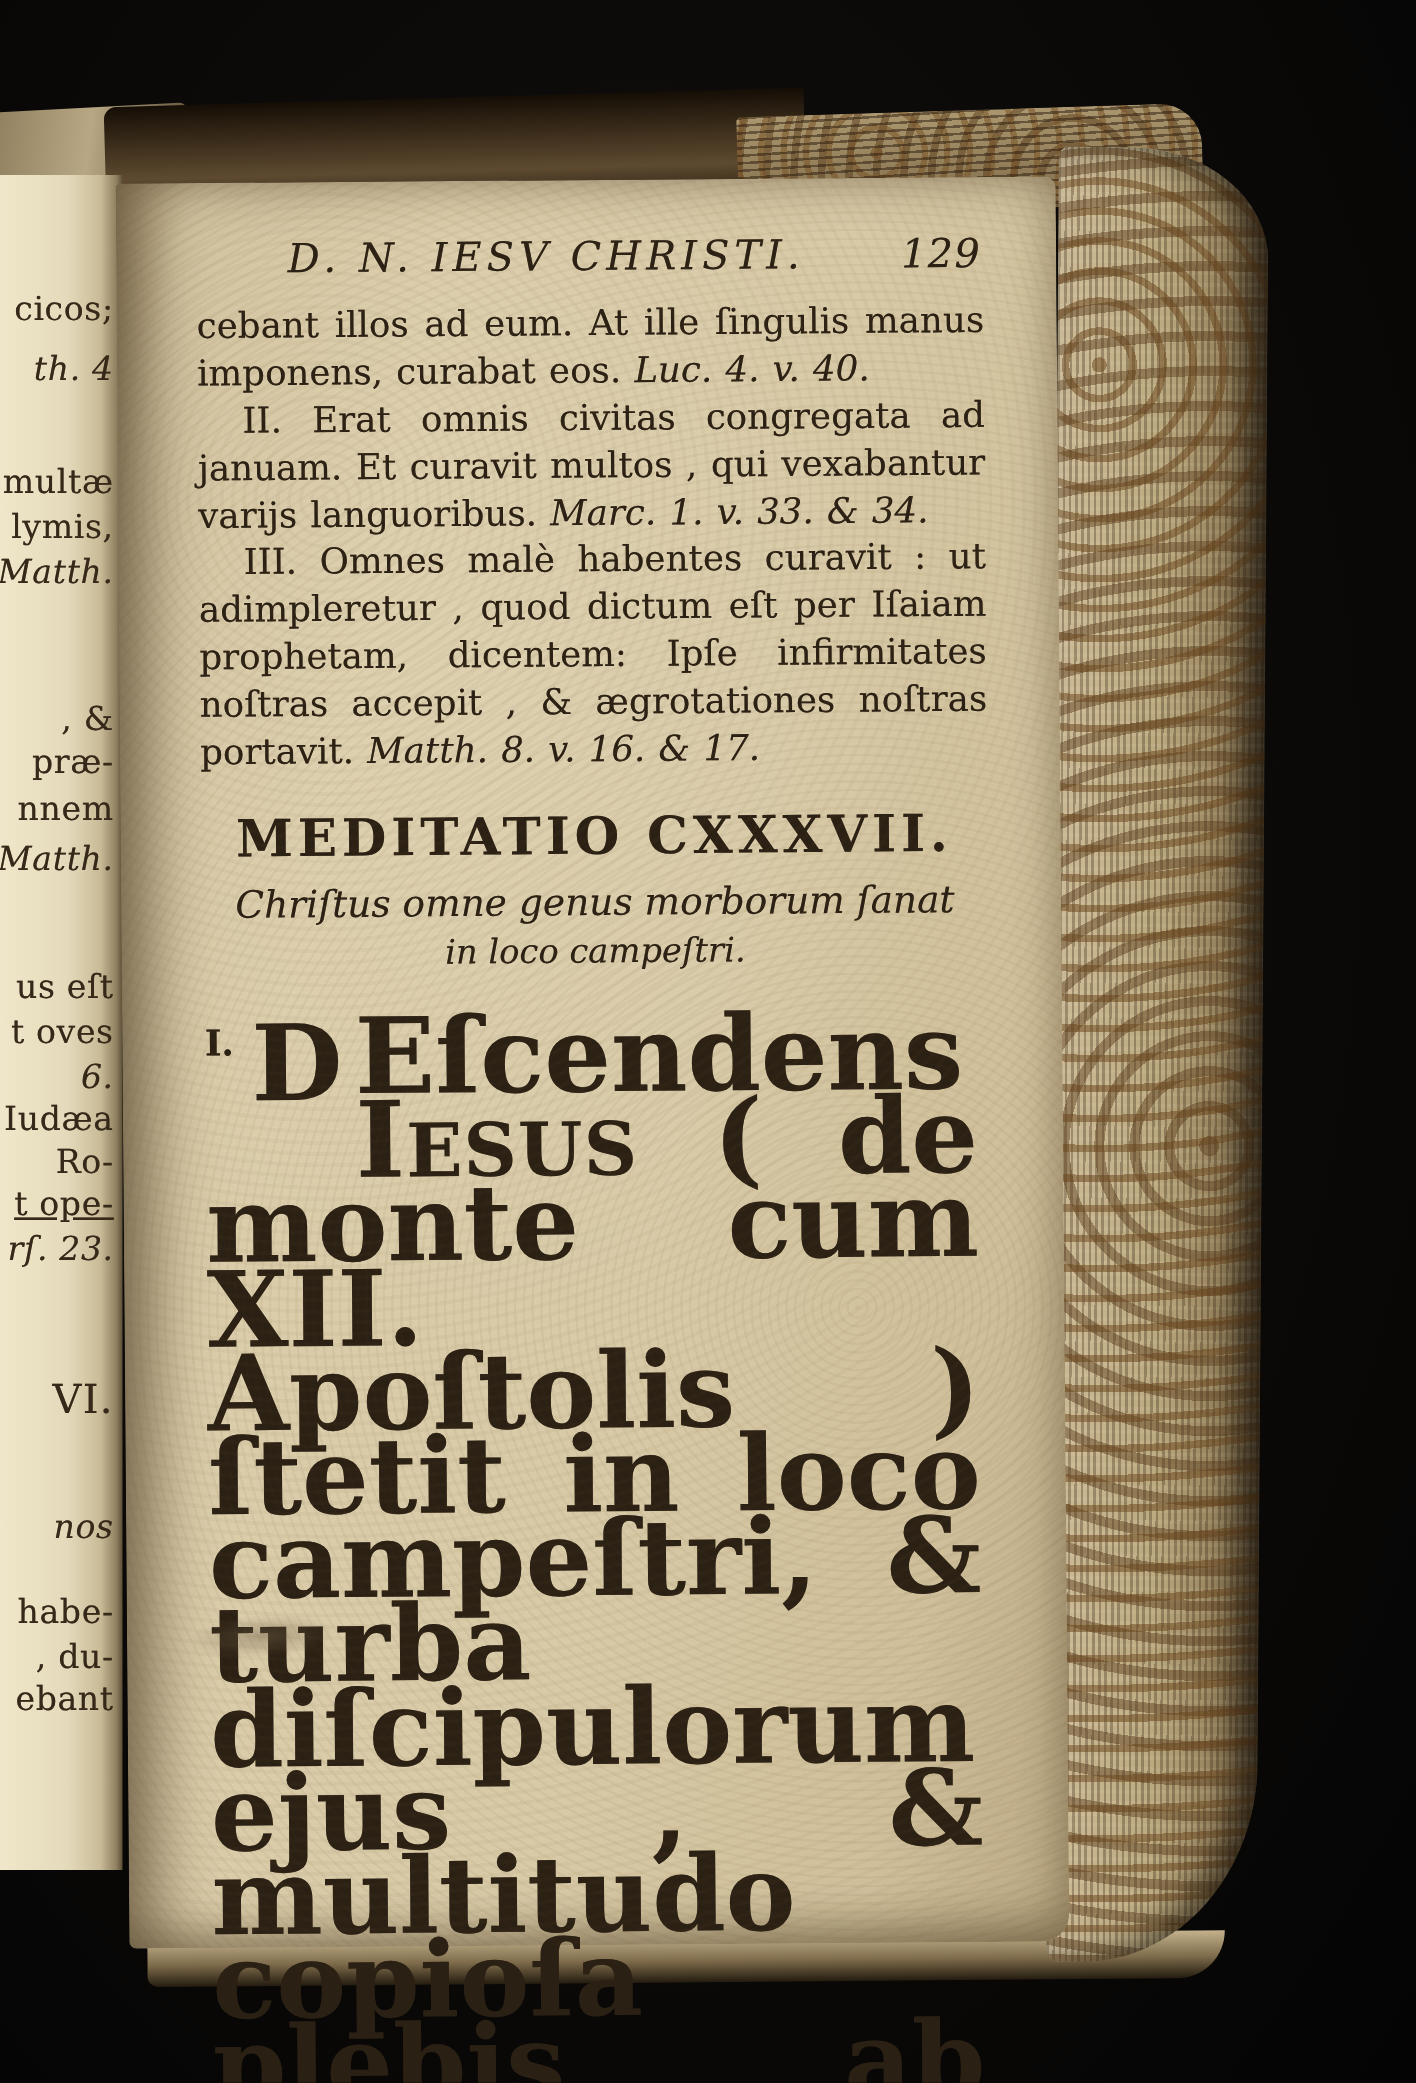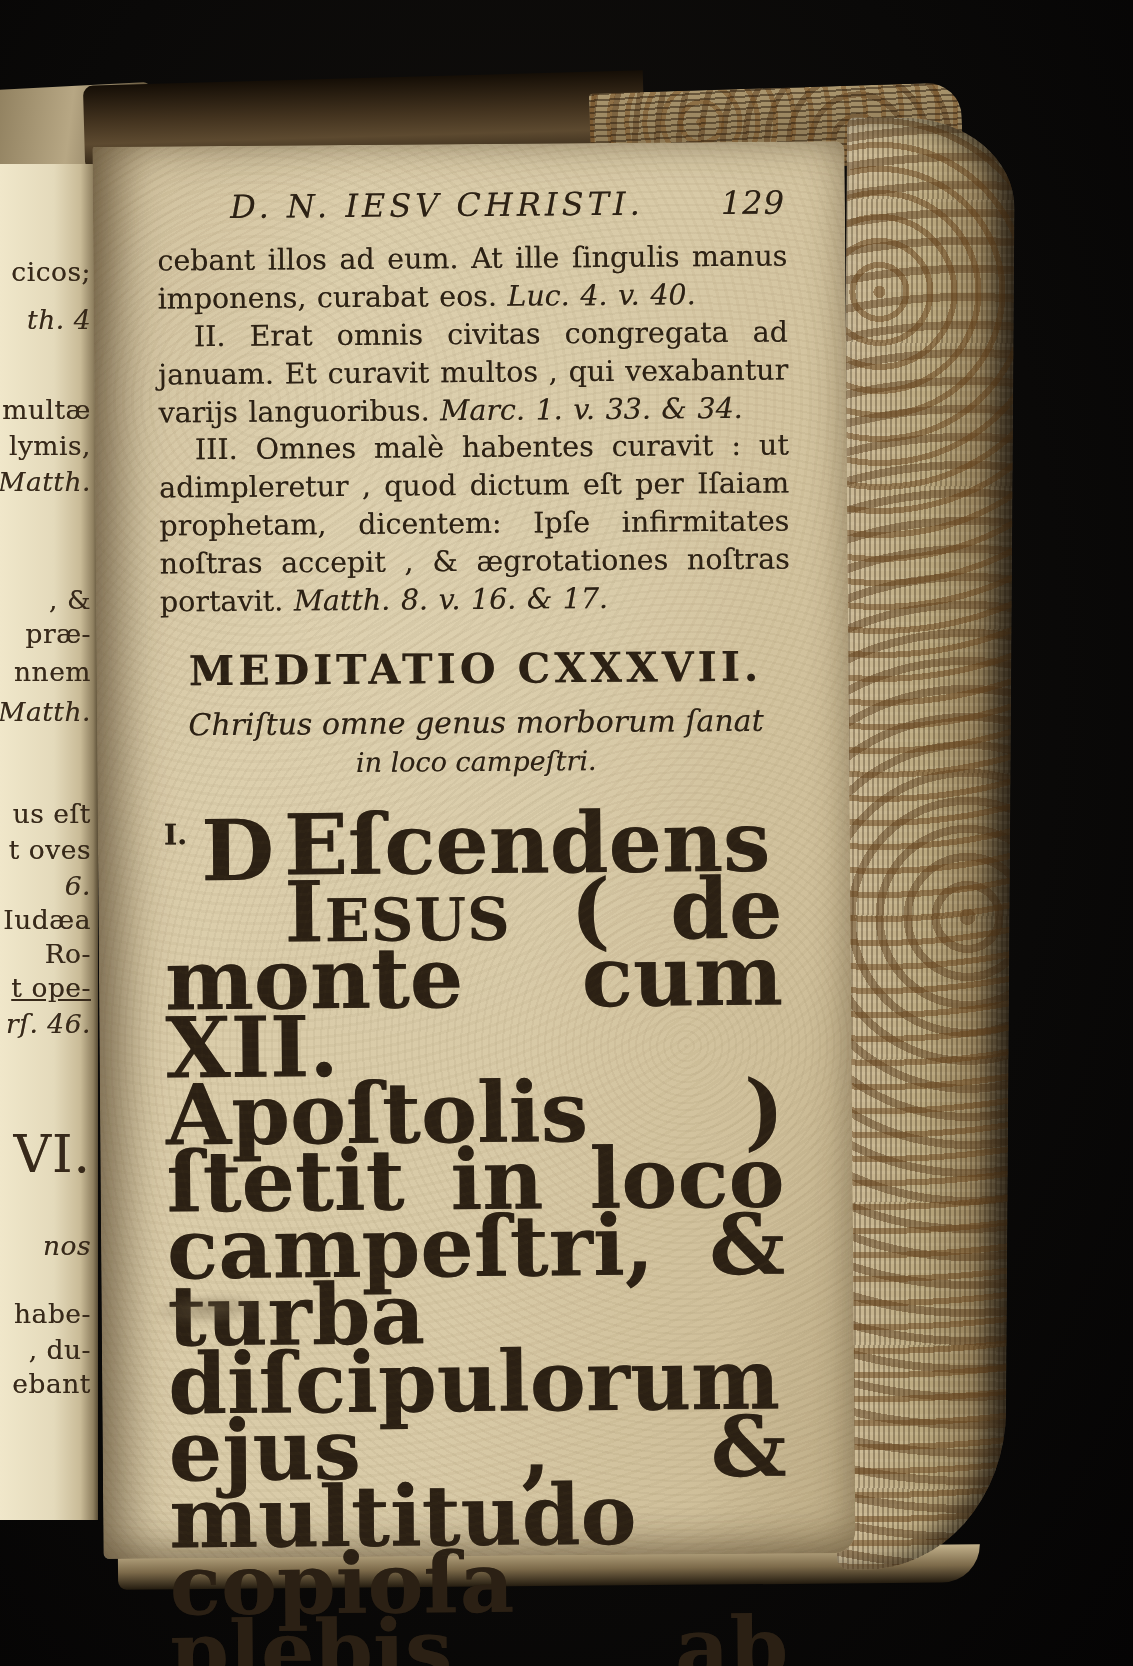--- a/index.html
+++ b/index.html
@@ -35,26 +35,26 @@
       repeating-radial-gradient(circle at 75% 55%, rgba(88,58,26,.45) 0 8px, rgba(0,0,0,0) 8px 28px),
       repeating-linear-gradient(90deg, rgba(56,40,20,.32) 0 2px, rgba(0,0,0,0) 2px 5px),
       repeating-linear-gradient(0deg, rgba(255,245,220,.07) 0 3px, rgba(0,0,0,0) 3px 9px),
       linear-gradient(90deg,#cebc98 0%,#bba97f 50%,#97835d 80%,#5f4f36 100%);
     box-shadow:inset -16px 0 26px rgba(0,0,0,.5), inset 4px 0 8px rgba(255,255,240,.12);}
   .bottom-edge{position:absolute;left:118px;top:1548px;width:862px;height:38px;z-index:2;
     transform:rotate(-.5deg);border-radius:2px 0 44px 10px;
     background:linear-gradient(to bottom,#c3b28c,#7c6a4a 55%,#241c10);}
 
   
-  .left-page{position:absolute;left:0;top:164px;width:98px;height:1356px;z-index:4;
+  .left-page{position:absolute;left:0;top:140px;width:98px;height:1356px;z-index:4;
     background:linear-gradient(90deg,#f0e7ca 0%,#e4dabb 55%,#c9bb97 82%,#8f8060 95%,#5b4e36 100%);}
   .frag{position:absolute;right:7px;white-space:nowrap;font-size:26.5px;color:#37291a;
     letter-spacing:.5px;text-shadow:0 0 .4px rgba(55,41,26,.6);}
   .frag.it{font-style:italic}
-  .frag.big{font-size:52px;letter-spacing:1px}
+  .frag.big{font-size:32px;letter-spacing:1px}
 
   
   .page{position:absolute;left:98px;top:144px;width:752px;height:1412px;z-index:5;
     transform:rotate(-.45deg);border-radius:3px 10px 22px 6px;
     background:
       radial-gradient(ellipse 70% 50% at 38% 30%, rgba(255,250,235,.10), rgba(0,0,0,0) 70%),
       linear-gradient(102deg,#bfae8a 0%,#d2c3a0 6%,#dbcdaa 26%,#d8caa7 58%,#cfbf9a 84%,#baa983 100%);
     box-shadow:inset 30px 0 46px -6px rgba(55,38,16,.55), inset -10px -14px 30px rgba(70,50,24,.28);}
   .page::after{content:"";position:absolute;inset:0;border-radius:inherit;pointer-events:none;
     background:
@@ -105,21 +105,21 @@
       <span class="frag" style="top: 420px;">, &amp;</span>
       <span class="frag" style="top: 454px;">præ-</span>
       <span class="frag" style="top: 492px;">nnem</span>
       <span class="frag it" style="top: 532px;">Matth.</span>
       <span class="frag" style="top: 634px;">us eſt</span>
       <span class="frag" style="top: 670px;">t oves</span>
       <span class="frag it" style="top: 706px;">6.</span>
       <span class="frag" style="top: 740px;">Iudæa</span>
       <span class="frag" style="top: 774px;">Ro-</span>
       <span class="frag" style="top: 808px; text-decoration: underline;">t ope-</span>
-      <span class="frag it" style="top: 844px;">rſ. 46.</span>
+      <span class="frag it" style="top: 844px;">rſ. 23.</span>
       <span class="frag big" style="top: 960px;">VI.</span>
       <span class="frag it" style="top: 1038px; margin-top: 28px;">nos</span>
       <span class="frag" style="top: 1134px;">habe-</span>
       <span class="frag" style="top: 1170px;">, du-</span>
       <span class="frag" style="top: 1204px; text-align: center;">ebant</span>
     </div>
 
   <div class="page">
     <div class="page-inner">
 

